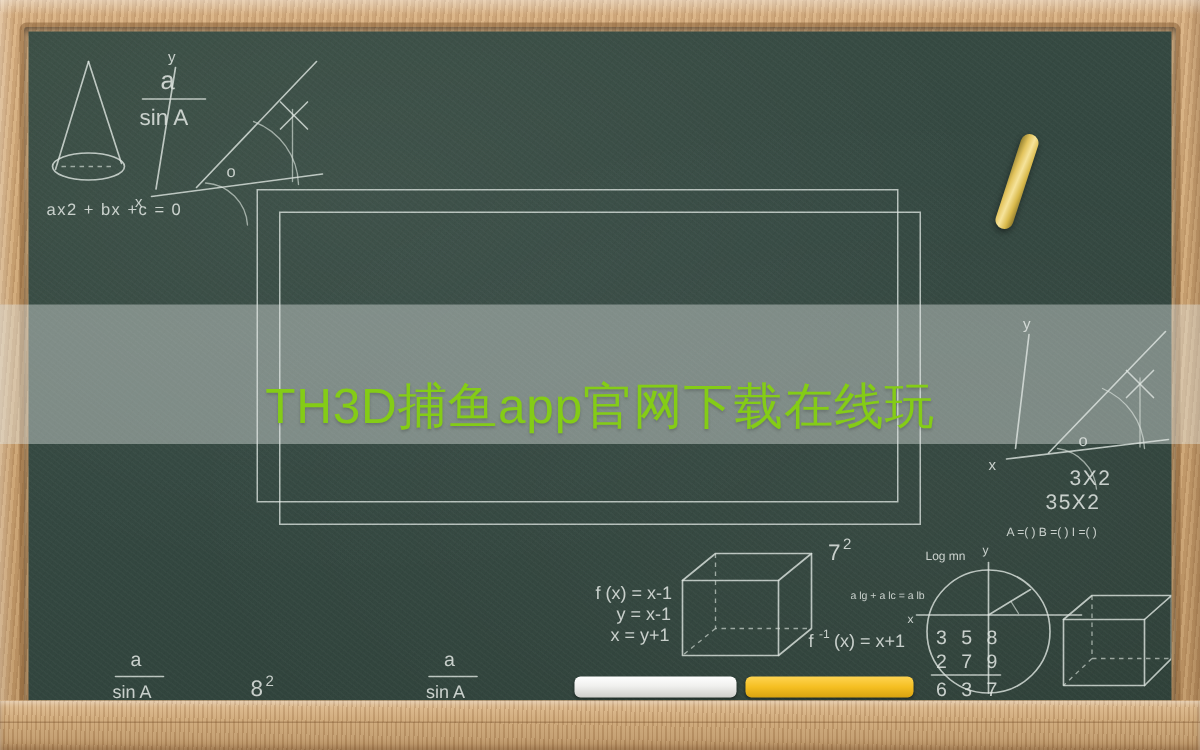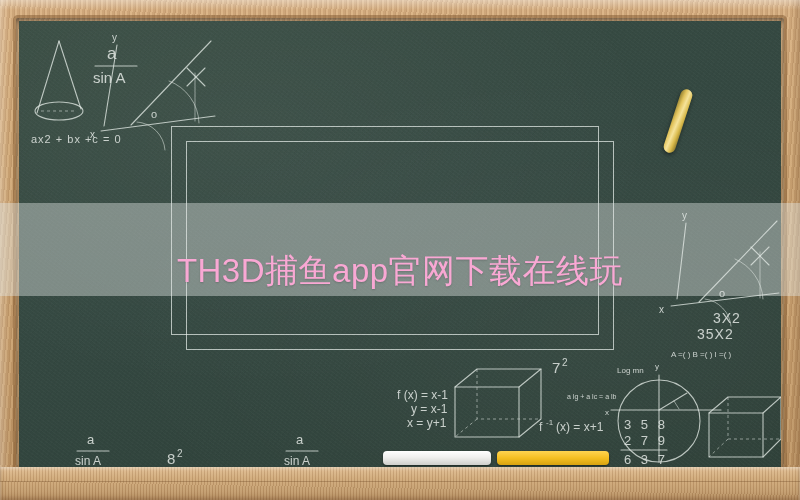--- a/index.html
+++ b/index.html
@@ -101,21 +101,21 @@
 
   
   .band{
     position:absolute;left:0;right:0;top:203px;height:93px;
     background:rgba(226,232,228,.42);
     backdrop-filter:blur(.5px);
   }
   .title{
     position:absolute;left:0;right:0;top:203px;height:93px;
     display:flex;align-items:center;justify-content:center;
-    color:#f9a8d4;font-size:33px;letter-spacing:.5px;
+    color:#84cc16;font-size:33px;letter-spacing:.5px;
     font-weight:400;text-shadow:0 1px 2px rgba(0,0,0,.18);
     white-space:nowrap;
   }
 </style>
 </head>
 <body>
 
 <div class="stage">
 
   <div class="frame"></div>

